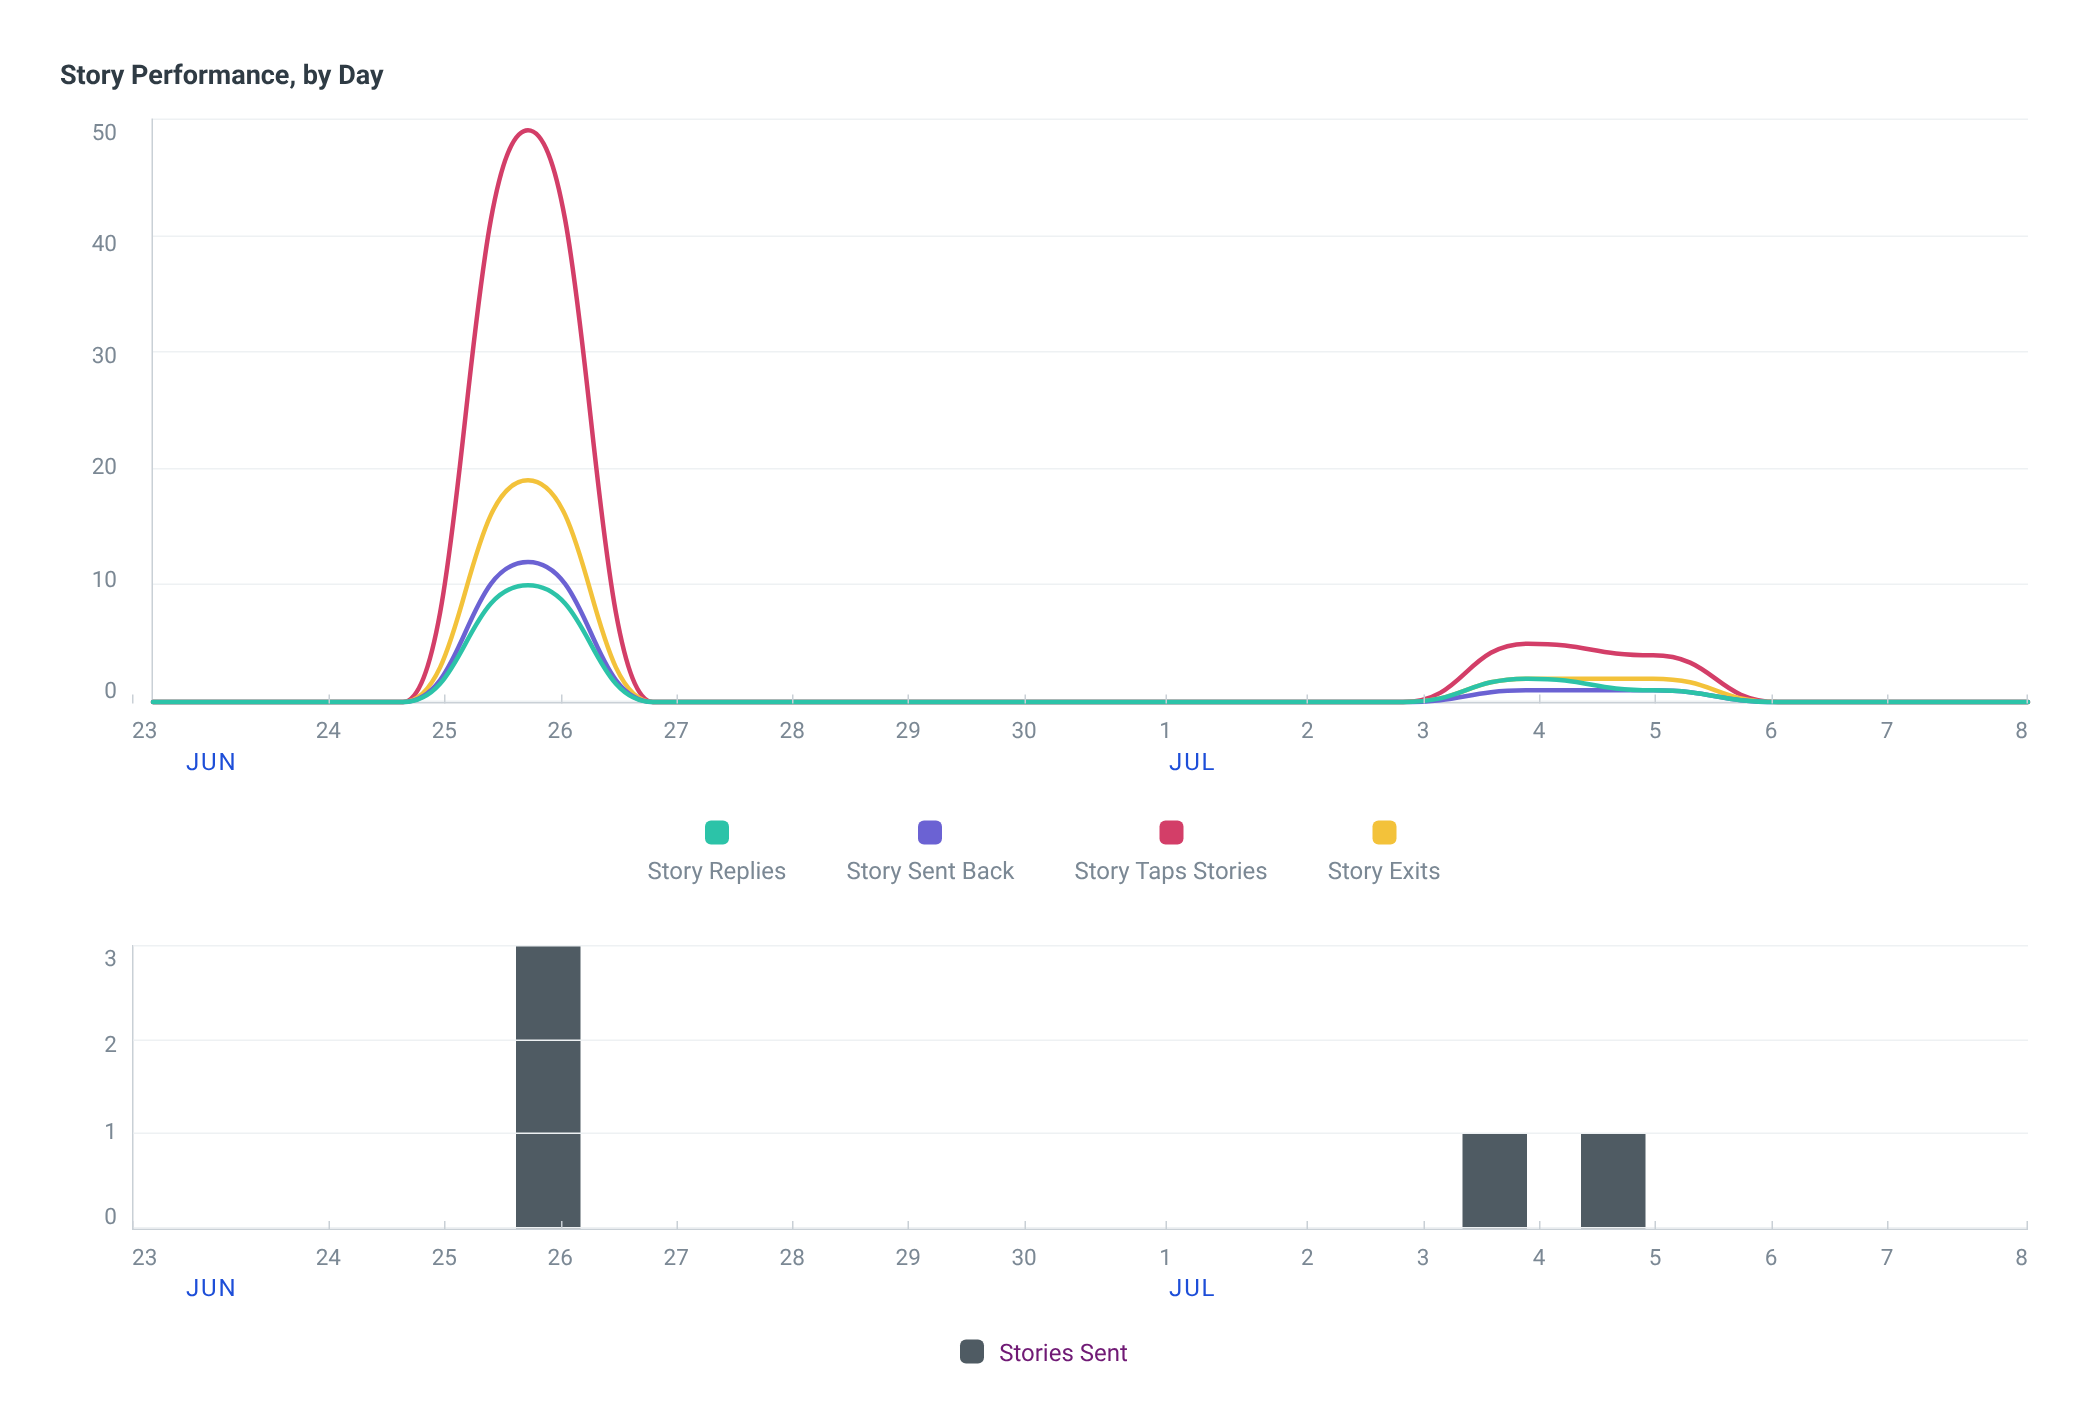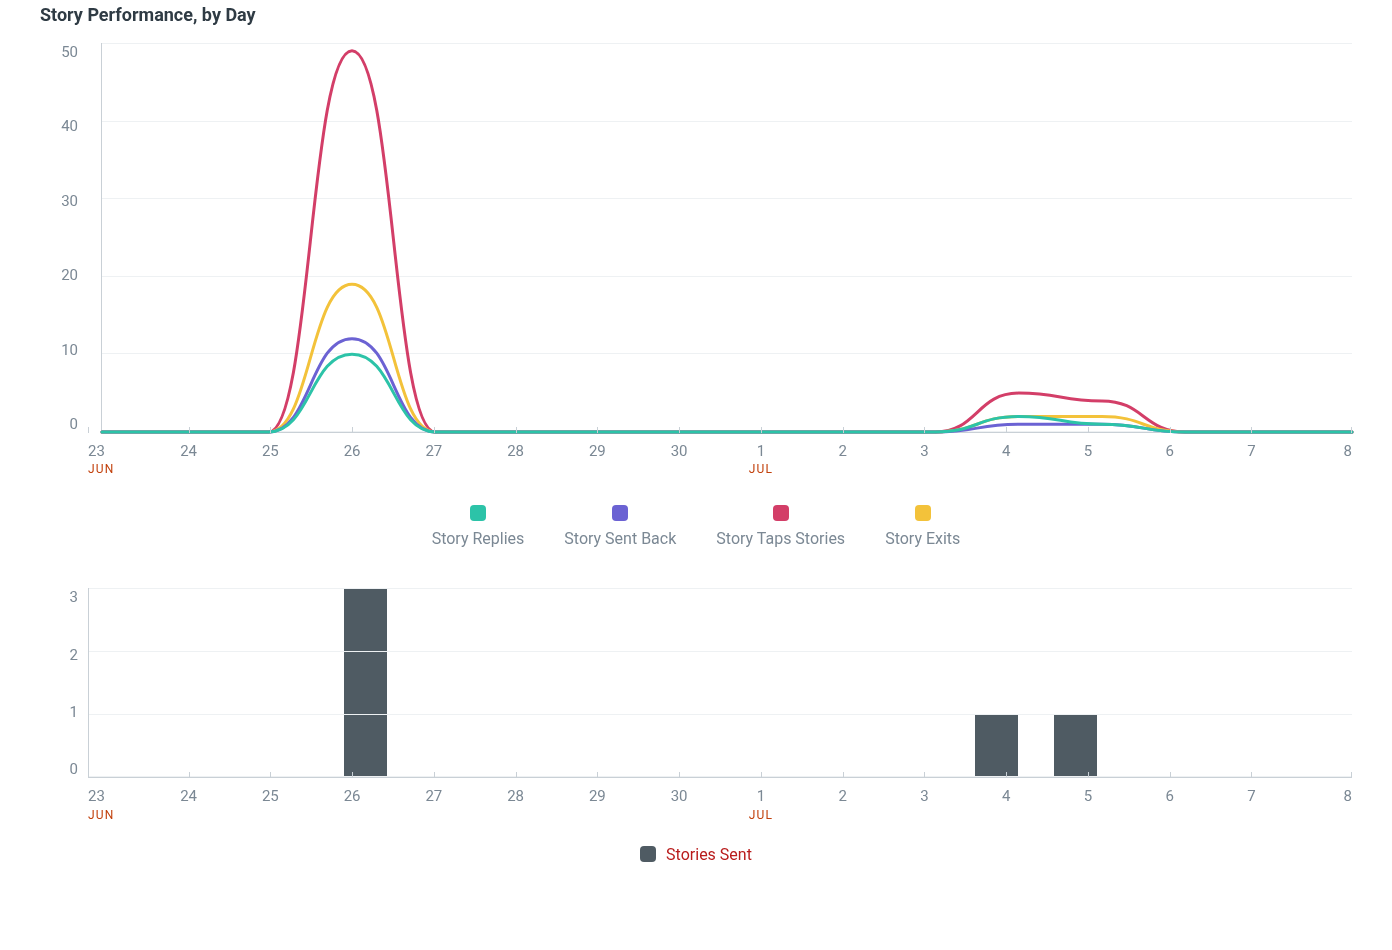--- a/index.html
+++ b/index.html
@@ -5,21 +5,21 @@
   * { box-sizing: border-box; }
   html, body {
     margin: 0;
     padding: 0;
     background: #ffffff;
     font-family: -apple-system, BlinkMacSystemFont, "Segoe UI", Roboto, "Helvetica Neue", Arial, sans-serif;
     color: #2f3b44;
   }
   .page {
     width: 1392px;
-    padding: 4px 40px 40px 40px;
+    padding: 40px 40px 40px 40px;
   }
   .title {
     font-size: 18px;
     font-weight: 700;
     color: #2f3b44;
     margin: 0 0 18px 0;
   }
 
   
   .linechart-wrap {
@@ -82,24 +82,25 @@
     left: 50%;
     width: 1px;
     height: 6px;
     background: #c9d0d6;
   }
   .x-tick.first { text-align: left; }
   .x-tick.first .tick-mark { left: 0; }
   .x-tick.last { text-align: right; }
   .x-tick.last .tick-mark { left: auto; right: 0; }
   .month {
-    font-size: 12px;
+    font-size: 16px;
     letter-spacing: 1.2px;
-    color: #c2410c;
+    color: #1d4ed8;
     display: block;
+    margin-left: 36px;
   }
 
   
   .legend {
     display: flex;
     justify-content: center;
     gap: 40px;
     margin: 28px 0 40px 0;
     color: #7b8894;
     font-size: 16px;
@@ -133,21 +134,21 @@
   }
   .bar {
     width: 55%;
     background: #4f5b63;
   }
   .legend2 {
     display: flex;
     justify-content: center;
     gap: 10px;
     margin-top: 22px;
-    color: #b91c1c;
+    color: #701a75;
     font-size: 16px;
     align-items: center;
   }
 </style>
 </head>
 <body>
 
 <div class="page">
 
   <h2 class="title">Story Performance, by Day</h2>

